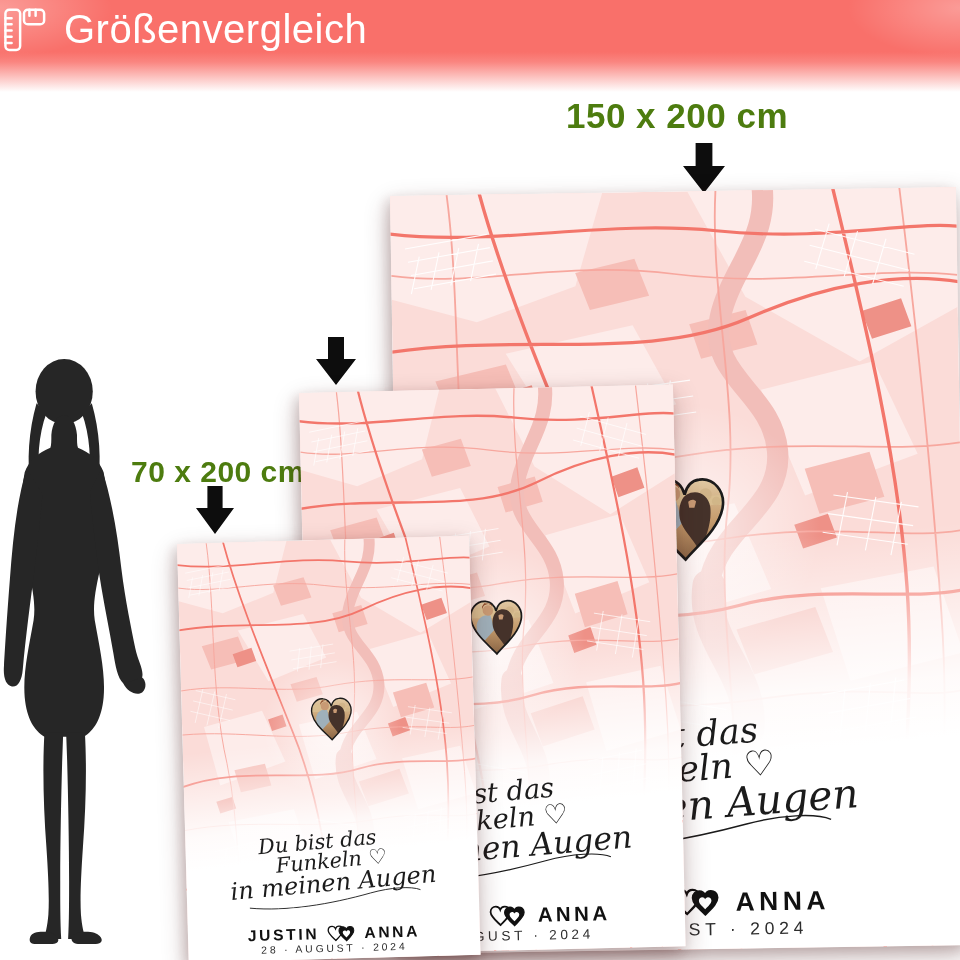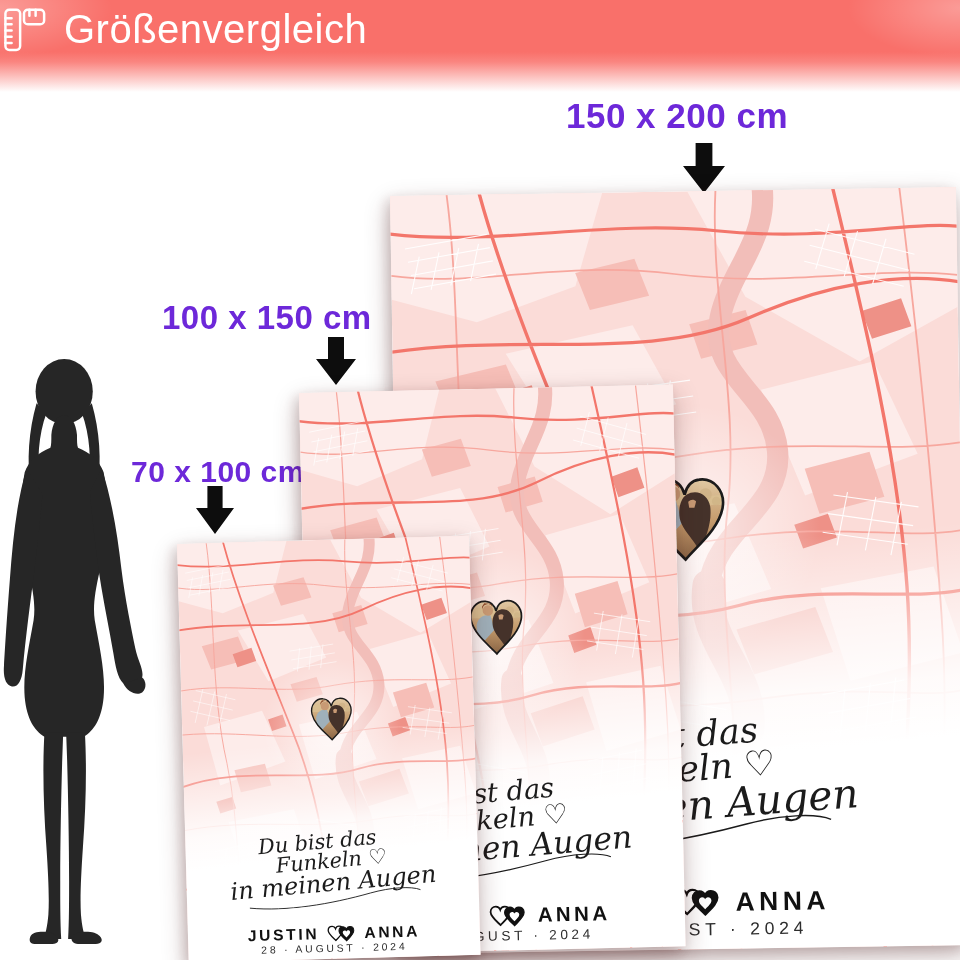--- a/index.html
+++ b/index.html
@@ -11,21 +11,21 @@
     background:
       radial-gradient(160px 70px at 0% 8px, rgba(255,255,255,.30), transparent 70%),
       radial-gradient(160px 70px at 100% 8px, rgba(255,255,255,.30), transparent 70%),
       linear-gradient(180deg,#f9706a 0px,#f9706a 52px,rgba(249,112,106,.85) 62px,rgba(249,112,106,0) 92px);
     z-index:40;}
   .banner-inner{height:58px;display:flex;align-items:center;gap:16px;}
   .banner-title{color:#fff;font-size:40px;font-weight:500;letter-spacing:.5px;}
   .ruler-svg{width:48px;height:52px;display:block;}
 
   
-  .size-label{position:absolute;font-weight:800;color:#6d28d9;white-space:nowrap;z-index:5;
+  .size-label{position:absolute;font-weight:800;color:#4d7c0f;white-space:nowrap;z-index:5;
               letter-spacing:.5px;}
   #label-150{left:566px;top:96px;font-size:35px;}
   #label-100{left:162px;top:299px;font-size:33px;}
   #label-70 {left:131px;top:455px;font-size:30px;}
   .arrow{position:absolute;background:#0d0d0d;z-index:5;
          clip-path:polygon(30% 0,70% 0,70% 46%,100% 46%,50% 100%,0 46%,30% 46%);}
   #arrow-150{left:683px;top:143px;width:42px;height:50px;}
   #arrow-100{left:316px;top:337px;width:40px;height:48px;}
   #arrow-70 {left:196px;top:486px;width:38px;height:48px;}
 
@@ -150,24 +150,23 @@
         <rect x="31" y="6" width="26" height="19" rx="5"></rect>
         <path d="M38,6 v8 M46,6 v8"></path>
       </svg>
       <h1 class="banner-title">Größenvergleich</h1>
     </div>
   </header>
 
   <div class="size-label" id="label-150">150 x 200 cm</div>
   <div class="arrow" id="arrow-150"></div>
 
-  <div class="size-label" id="label-100">100 x 150 cm</div>
   <div class="arrow" id="arrow-100"></div>
 
-  <div class="size-label" id="label-70">70 x 100 cm</div>
+  <div class="size-label" id="label-70">70 x 200 cm</div>
   <div class="arrow" id="arrow-70"></div>
 
   <svg class="silhouette" viewBox="0 0 150 600">
     <g fill="#262626">
       <ellipse cx="62" cy="40" rx="29" ry="33"></ellipse>
       <path d="M34,52 C26,80 24,110 28,138 C31,140 36,140 38,137 C34,110 36,84 44,62 Z"></path>
       <path d="M90,52 C98,80 100,110 96,138 C93,140 88,140 86,137 C90,110 88,84 80,62 Z"></path>
       <path d="M62,64 C55,64 50,72 49,84 C49,90 49,94 48,97 C36,102 26,110 22,122 C16,152 18,190 26,222 C31,244 33,258 31,272 C26,300 20,326 22,350 C24,372 32,384 42,390 L82,390 C92,384 100,372 102,350 C104,326 98,300 93,272 C91,258 93,244 98,222 C106,190 108,152 102,122 C98,110 88,102 76,97 C75,94 75,90 75,84 C74,72 69,64 62,64 Z"></path>
       <path d="M24,118 C14,150 10,190 7,230 C4,268 2,300 1,318 C0,330 3,338 9,339 C15,340 19,333 20,322 C23,288 28,252 32,220 C35,196 38,168 40,144 Z"></path>
       <path d="M100,118 C110,148 116,185 120,220 C124,252 130,280 134,300 C137,314 143,322 141,330 C139,340 128,342 122,336 C116,330 114,318 112,306 C108,282 102,254 98,228 C94,200 90,166 88,142 Z"></path>

